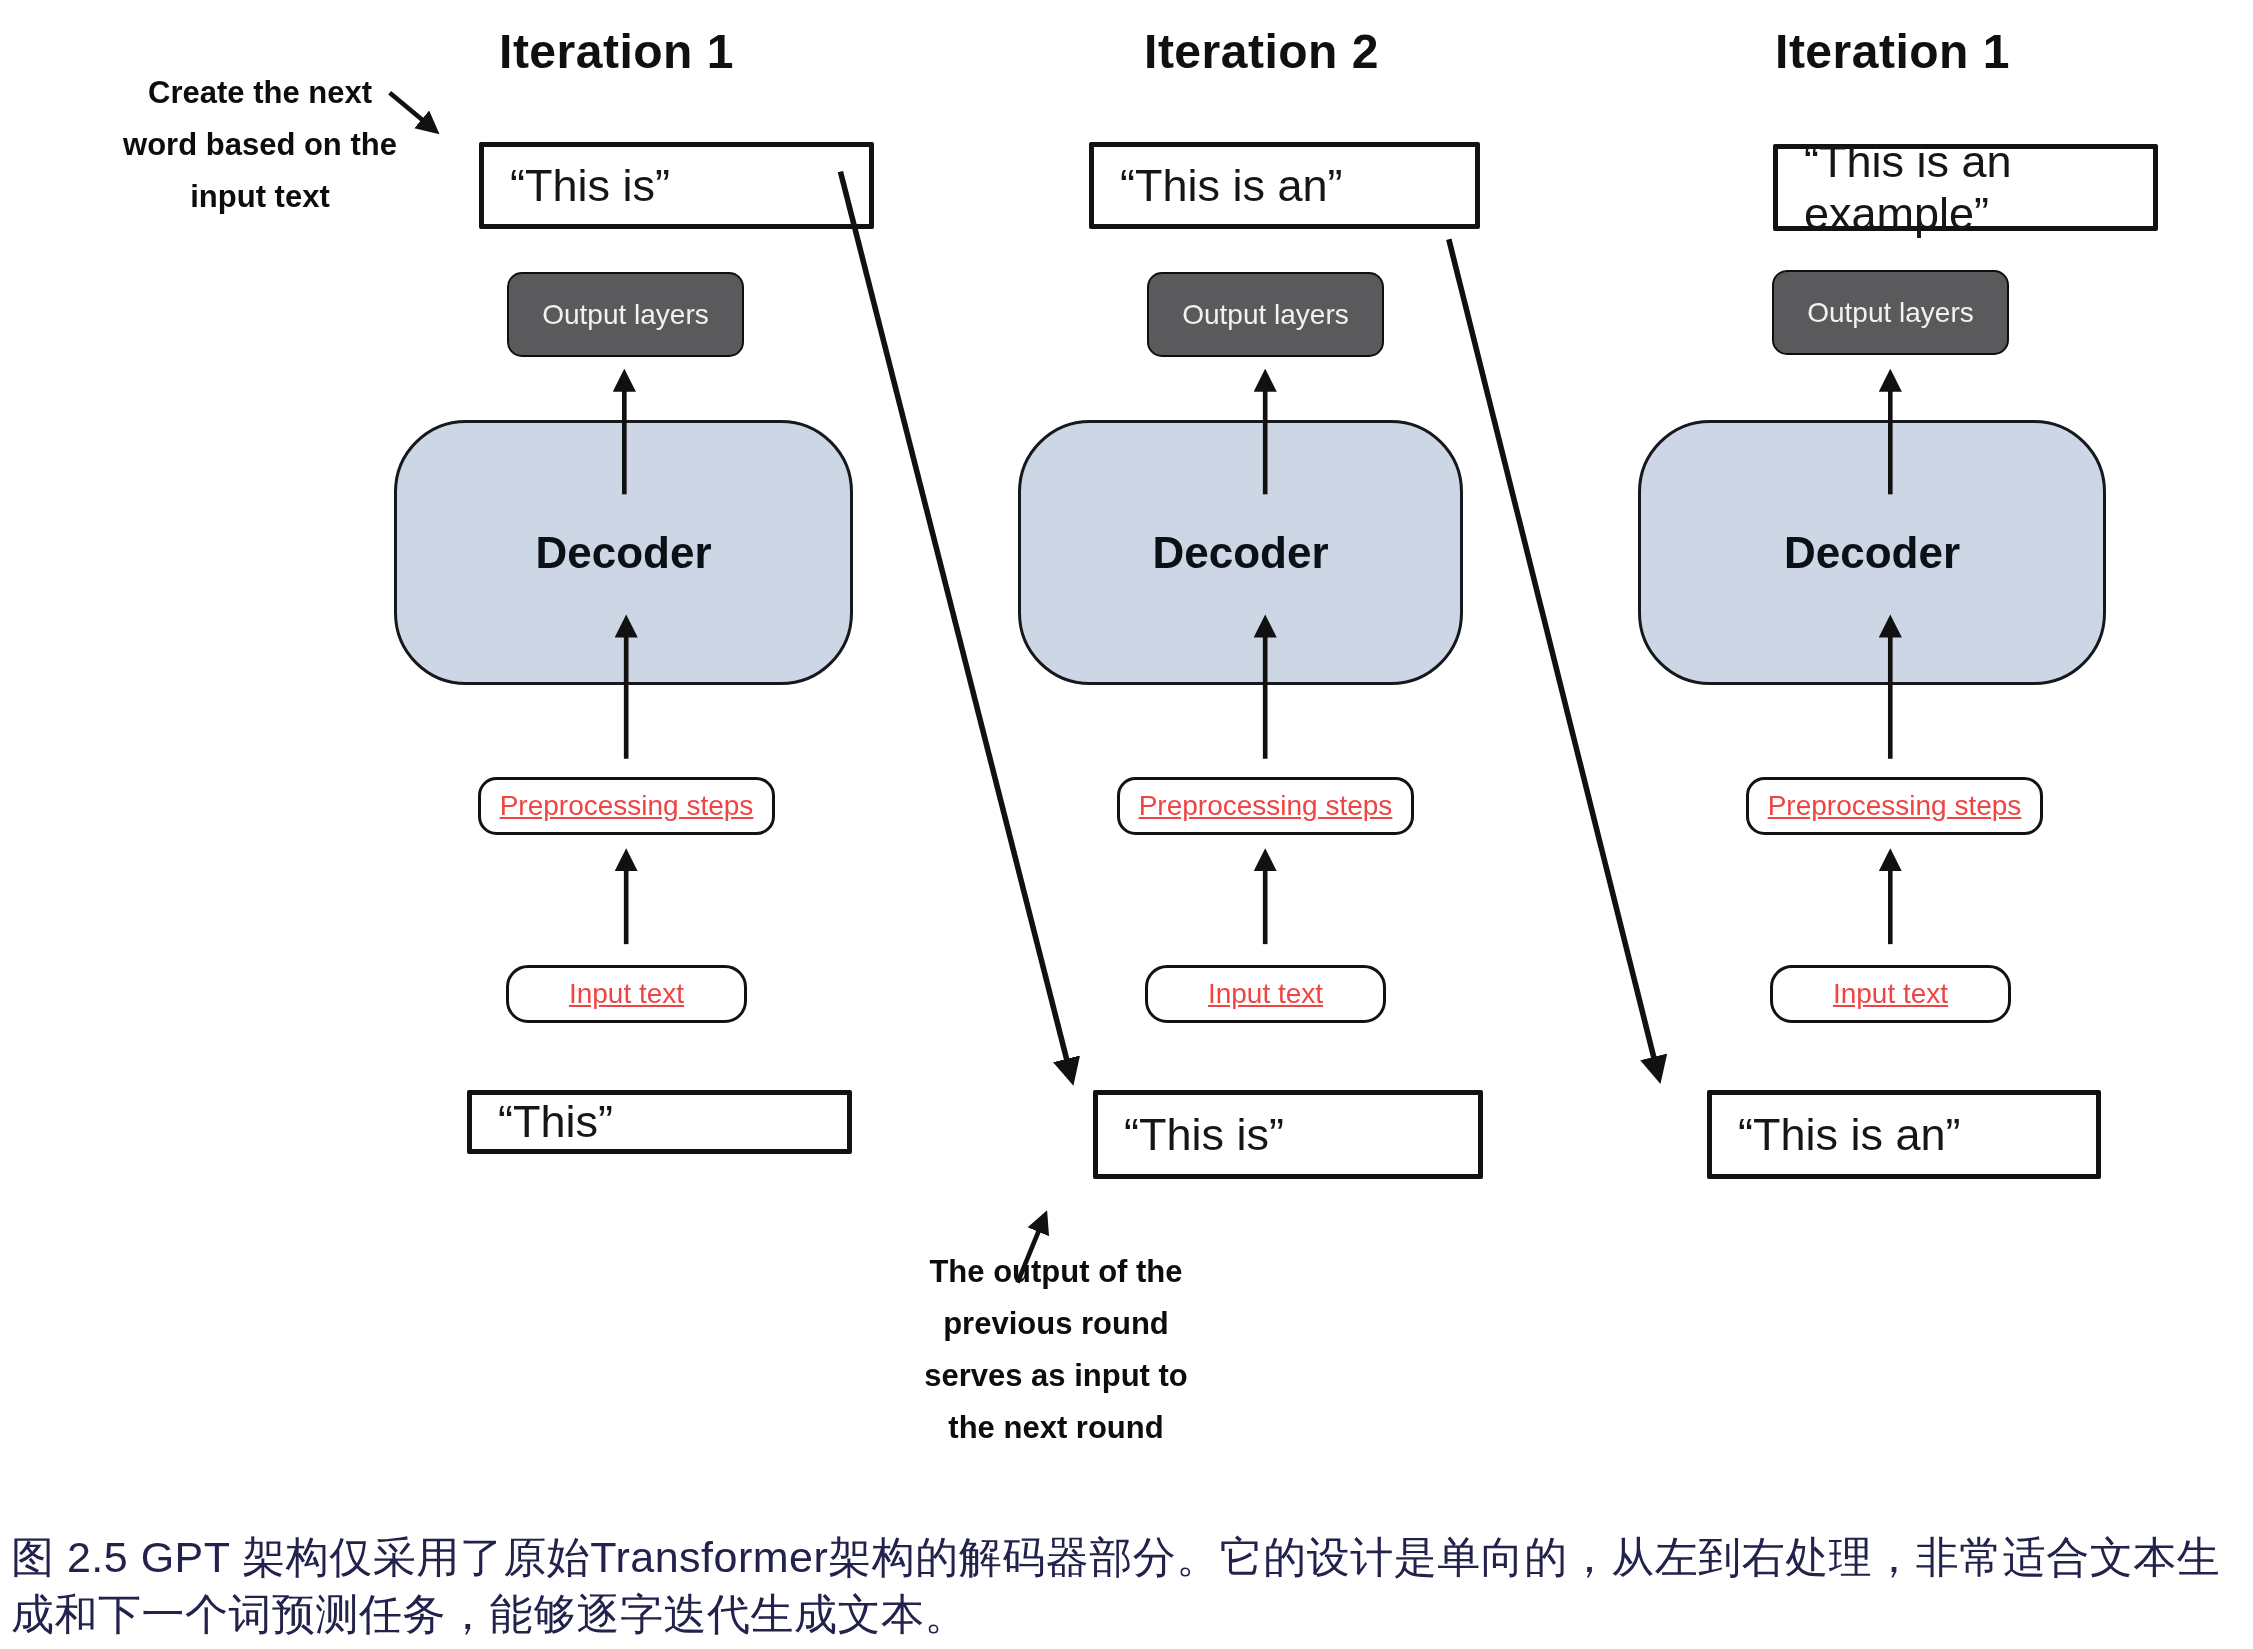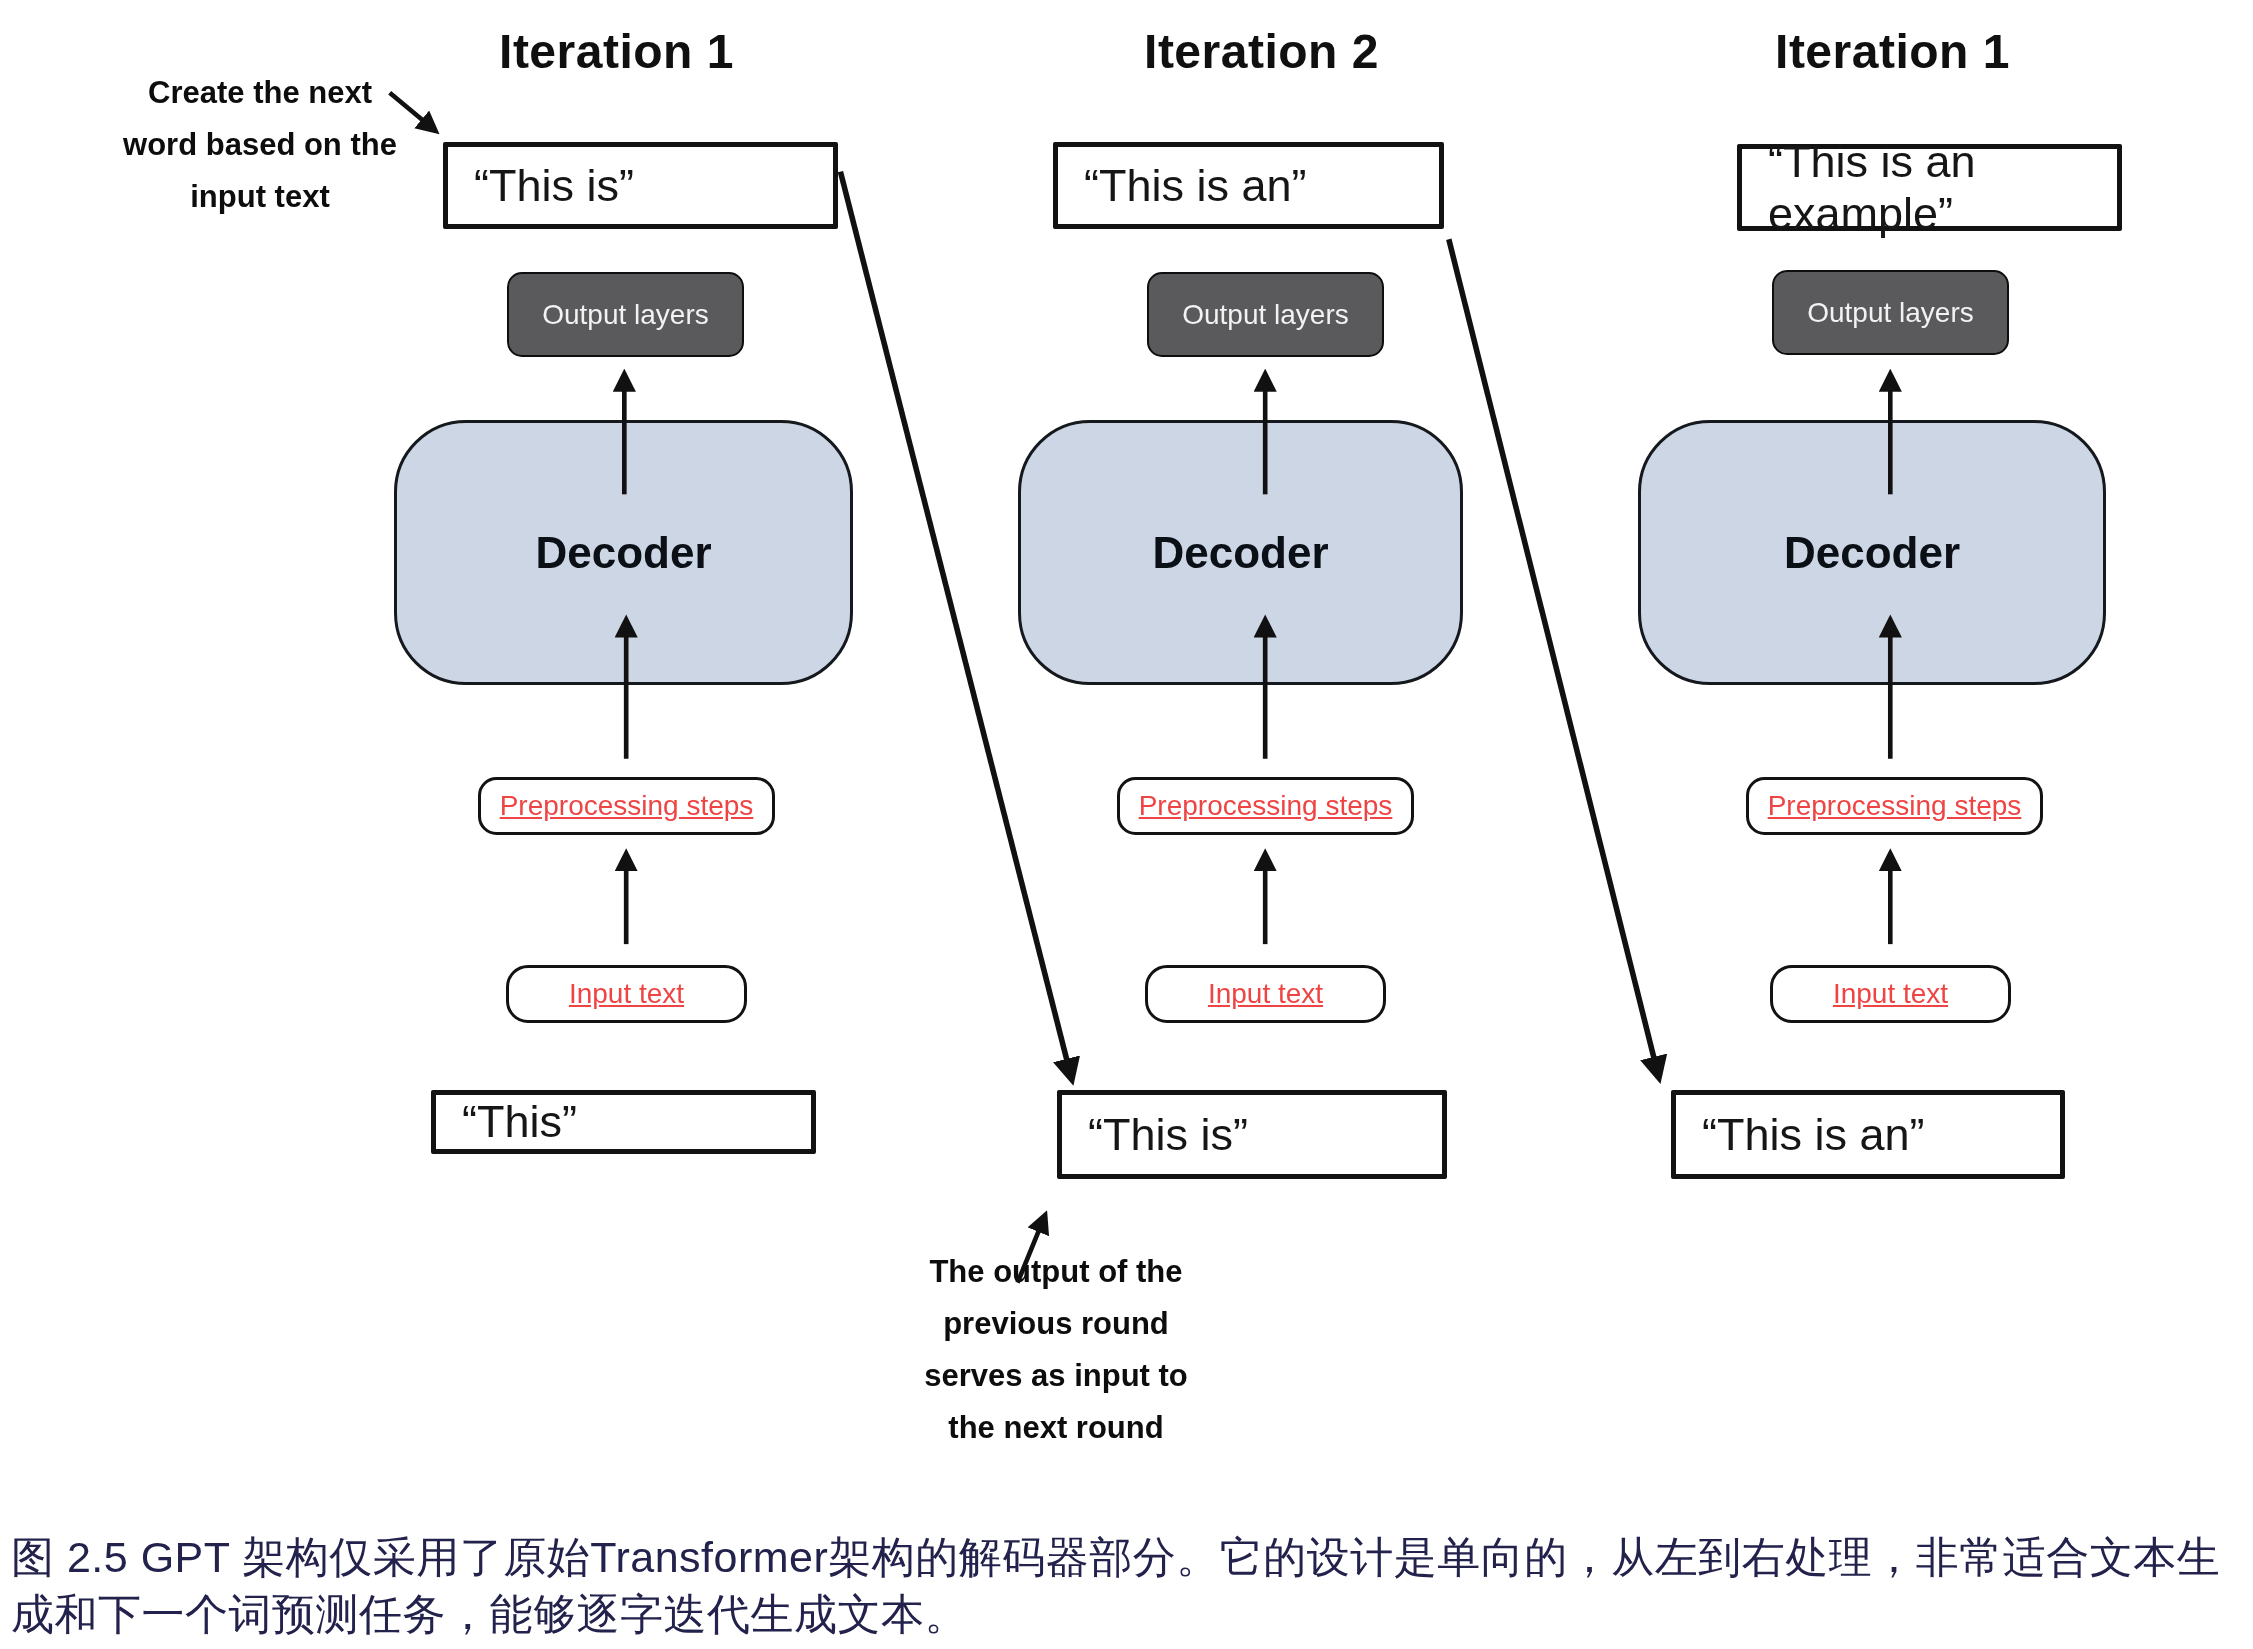--- a/index.html
+++ b/index.html
@@ -6,21 +6,21 @@
   .canvas{
     position:relative;width:2254px;height:1649px;background:#ffffff;
     font-family:"Liberation Sans","DejaVu Sans",sans-serif;color:#111;overflow:hidden;
   }
   .pos{position:absolute;box-sizing:border-box;}
   
   .iter-title{width:445px;text-align:center;font-size:48px;font-weight:700;color:#101010;letter-spacing:0.5px;}
   .t0{left:394px;top:24px;} .t1{left:1039px;top:24px;} .t2{left:1670px;top:24px;}
   
   .quote-box{background:#fff;border:5.6px solid #121212;border-radius:1.9px;
-    display:flex;align-items:center;padding-left:26px;font-size:45px;color:#161616;}
+    display:flex;align-items:center;padding-left:26px;font-size:45px;color:#161616;margin-left:36px;}
   .tb0{left:443px;top:142px;width:395px;height:87px;}
   .tb1{left:1053px;top:142px;width:391px;height:87px;}
   .tb2{left:1737px;top:144px;width:385px;height:87px;}
   .bb0{left:431px;top:1090px;width:385px;height:64px;}
   .bb1{left:1057px;top:1090px;width:390px;height:89px;}
   .bb2{left:1671px;top:1090px;width:394px;height:89px;}
   
   .ol-box{background:#5a5a5c;border:2.8px solid #0e0e0e;border-radius:15px;
     display:flex;align-items:center;justify-content:center;
     font-size:28px;color:#f2f2f2;}

